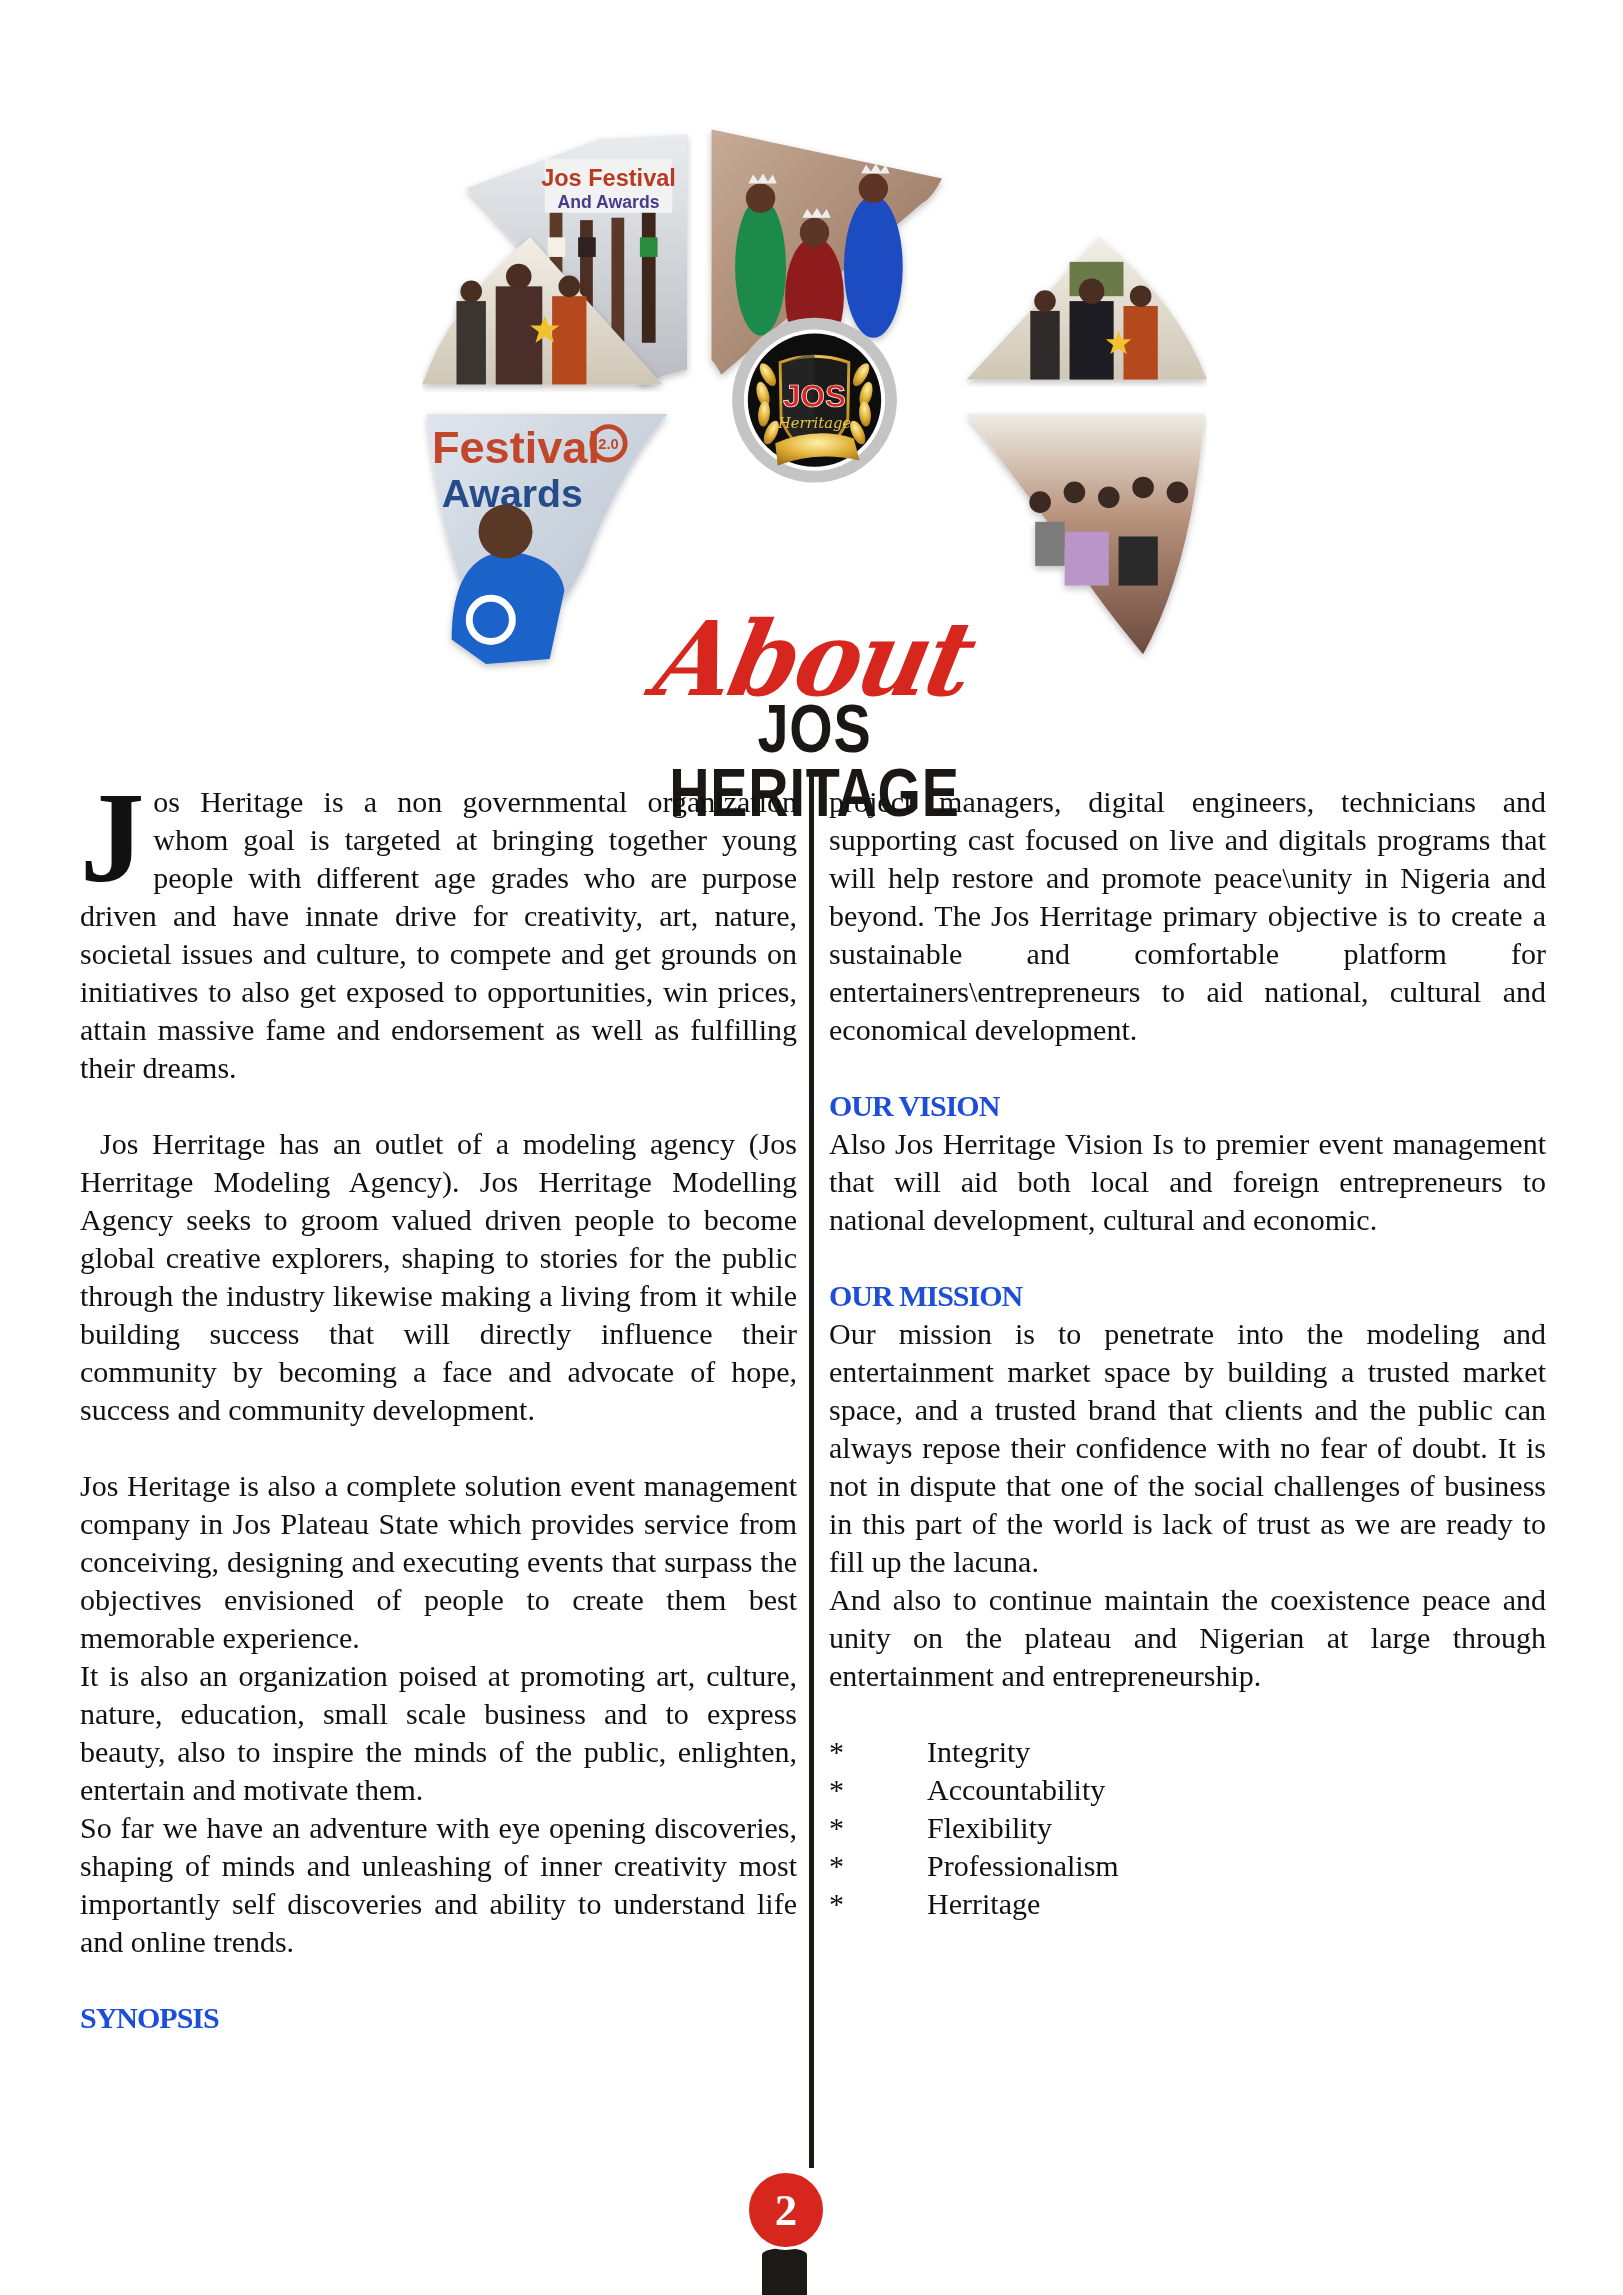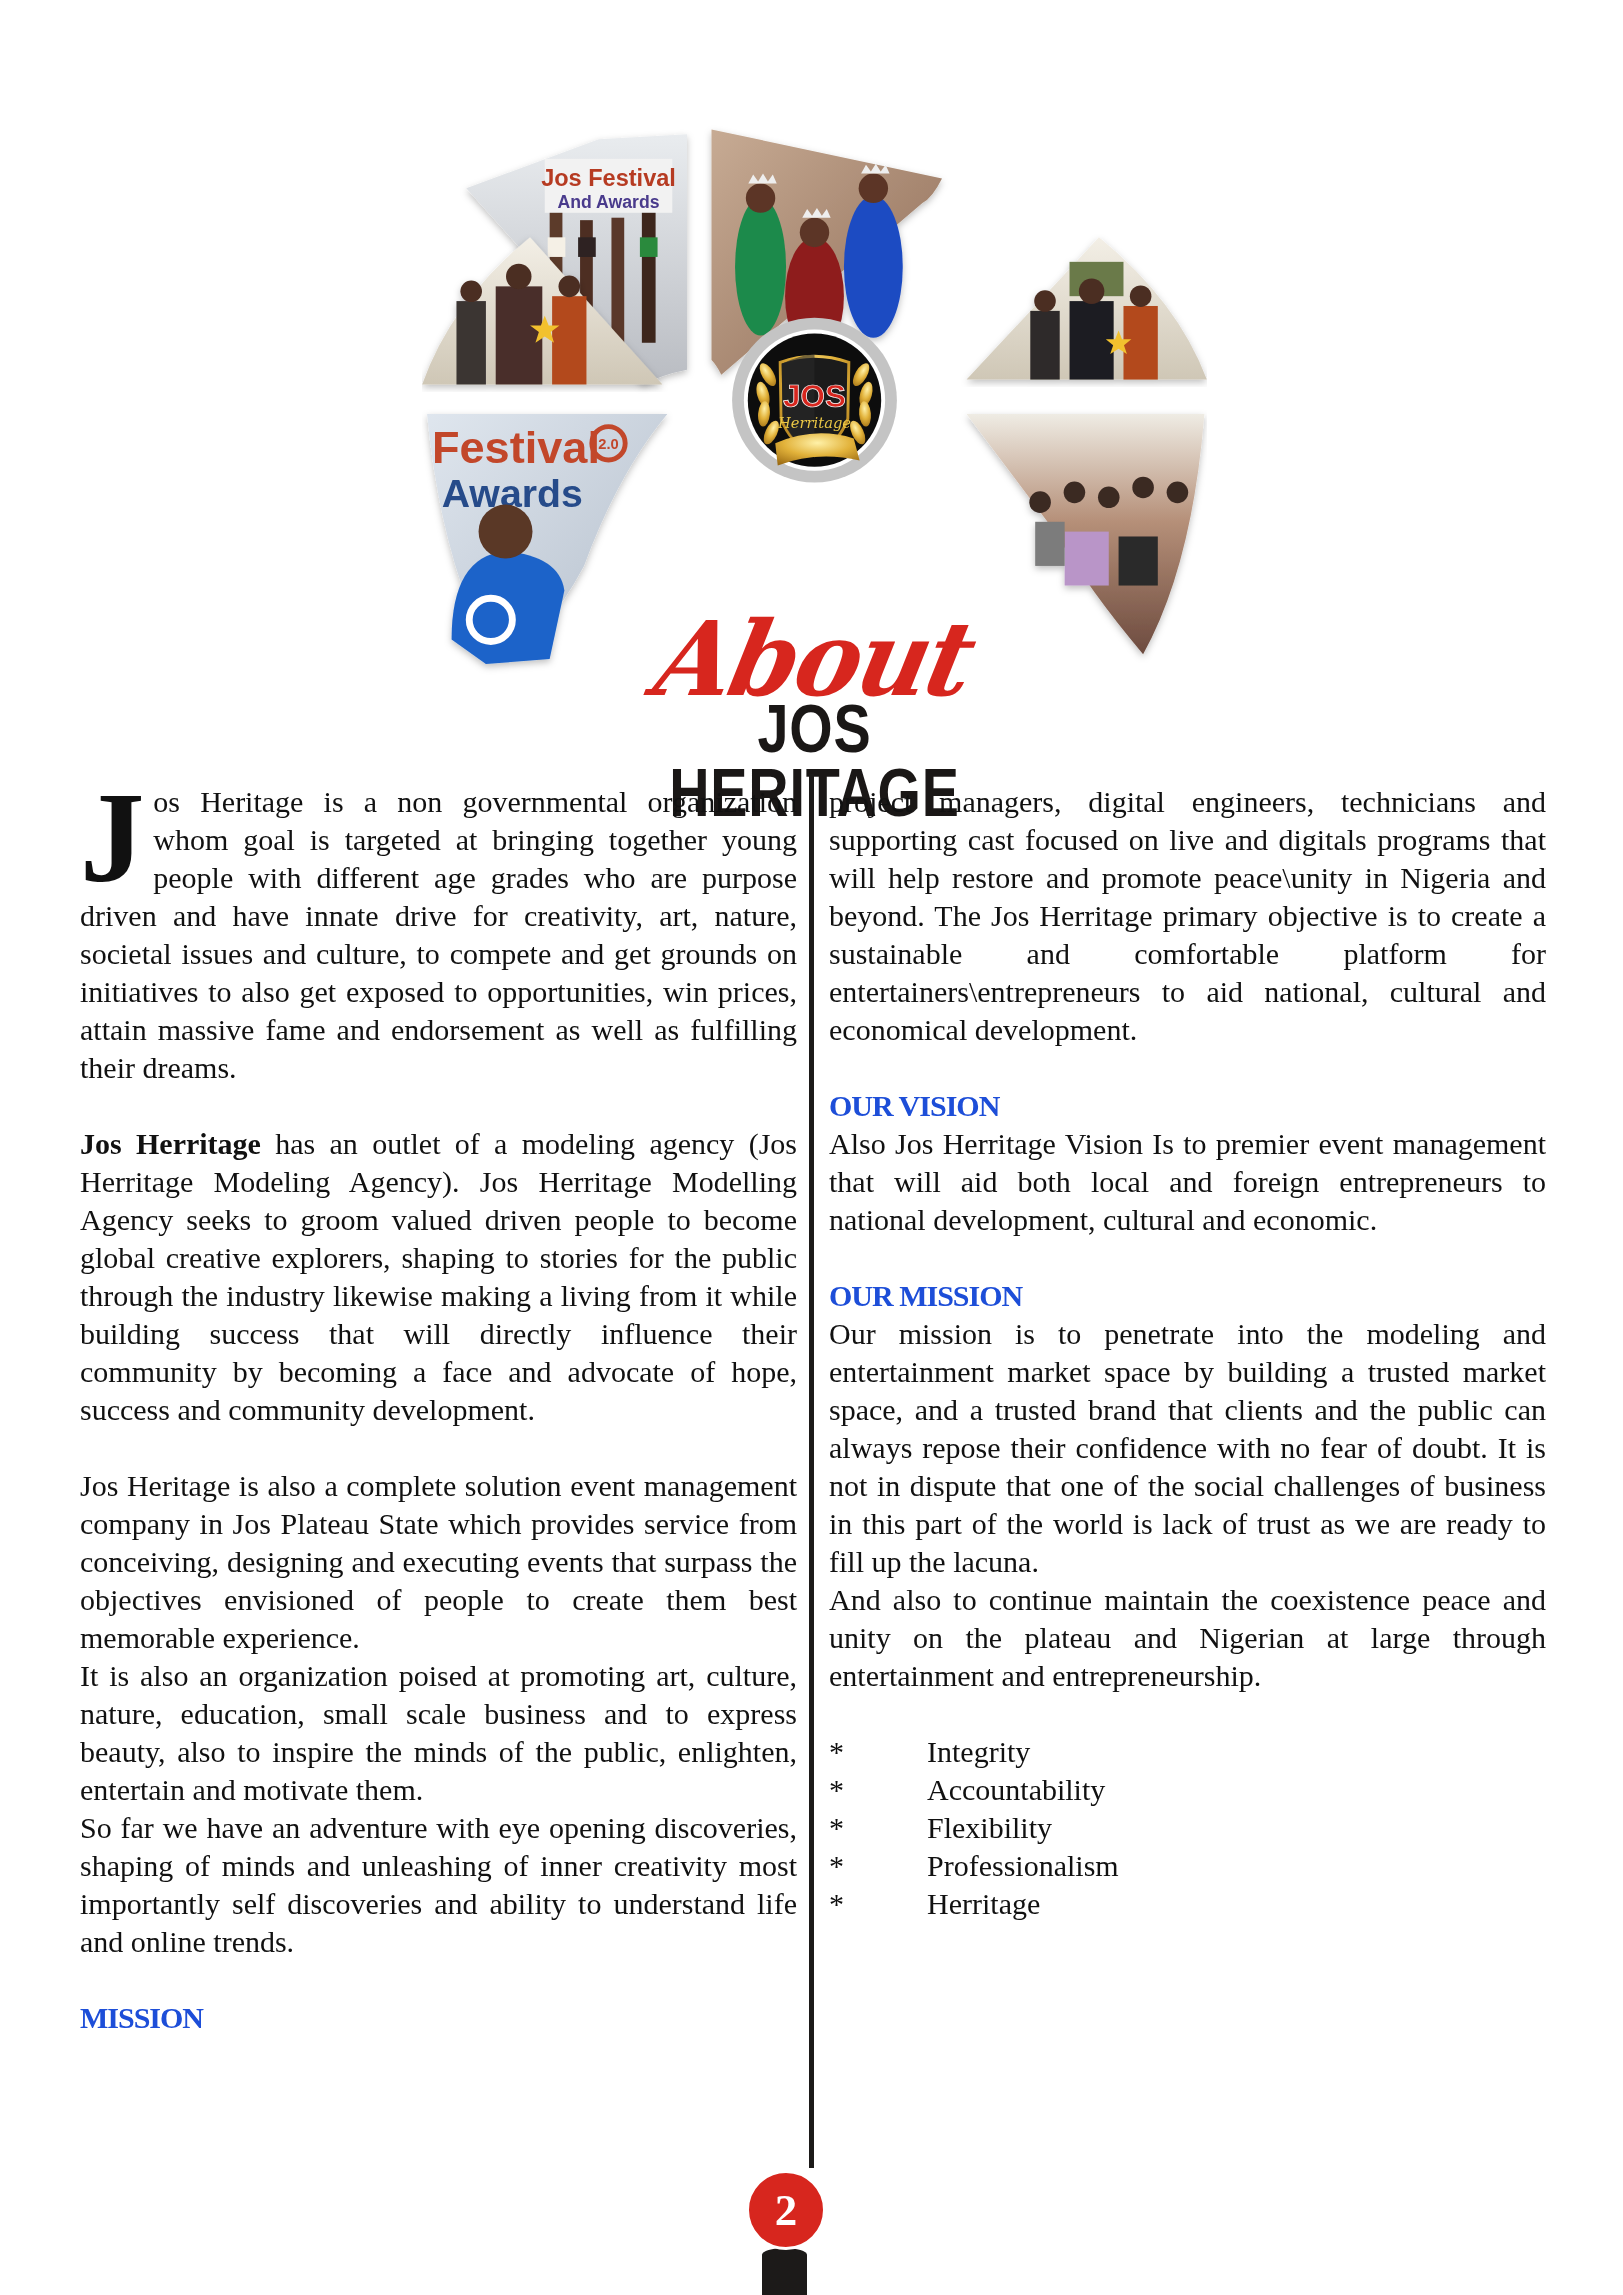--- a/index.html
+++ b/index.html
@@ -21,21 +21,21 @@
       font-size: 68px; line-height: 64px; color: #1a1716; letter-spacing: 1px;
       transform: scaleX(0.82);
     }
 
     
     .col { position: absolute; top: 783px; font-size: 30px; line-height: 38px; text-align: justify; }
     .col-left { left: 80px; width: 717px; }
     .col-right { left: 829px; width: 717px; }
     .col p { margin: 0; }
     .col .gap { height: 38px; }
-    .col b { font-weight: bold; }
+    .col b { font-weight: normal; margin-left: 20px; }
     .sec-head { color: #1d4ed8; font-weight: bold; font-size: 30px; line-height: 38px; letter-spacing: -1px; }
     .dropcap {
       float: left; font-size: 129px; line-height: 98px; height: 103px; margin: 5.9px 8.8px 0 0;
       font-weight: bold; color: #111111;
     }
 
     .values-list { list-style: none; }
     .values-list li { display: flex; text-align: left; }
     .values-list .bullet { width: 98px; display: inline-block; }
 
@@ -204,21 +204,21 @@
   </p>
   <div class="gap"></div>
   <p>
     <b>Jos Herritage</b><span> has an outlet of a modeling agency (Jos Herritage Modeling Agency). Jos Herritage Modelling Agency seeks to groom valued driven people to become global creative explorers, shaping to stories for the public through the industry likewise making a living from it while building success that will directly influence their community by becoming a face and advocate of hope, success and community development.</span>
   </p>
   <div class="gap"></div>
   <p>Jos Heritage is also a complete solution event management company in Jos Plateau State which provides service from conceiving, designing and executing events that surpass the objectives envisioned of people to create them best memorable experience.</p>
   <p>It is also an organization poised at promoting art, culture, nature, education, small scale business and to express beauty, also to inspire the minds of the public, enlighten, entertain and motivate them.</p>
   <p>So far we have an adventure with eye opening discoveries, shaping of minds and unleashing of inner creativity most importantly self discoveries and ability to understand life and online trends.</p>
   <div class="gap"></div>
-  <div class="sec-head">MISSION</div>
+  <div class="sec-head">SYNOPSIS</div>
 </article>
 
 <div class="divider"></div>
 
 <article class="col col-right">
   <p>project managers, digital engineers, technicians and supporting cast focused on live and digitals programs that will help restore and promote peace\unity in Nigeria and beyond. The Jos Herritage primary objective is to create a sustainable and comfortable platform for entertainers\entrepreneurs to aid national, cultural and economical development.</p>
   <div class="gap"></div>
 
   <div class="sec-head">OUR VISION</div>
   <p>Also Jos Herritage Vision Is to premier event management that will aid both local and foreign entrepreneurs to national development, cultural and economic.</p>

